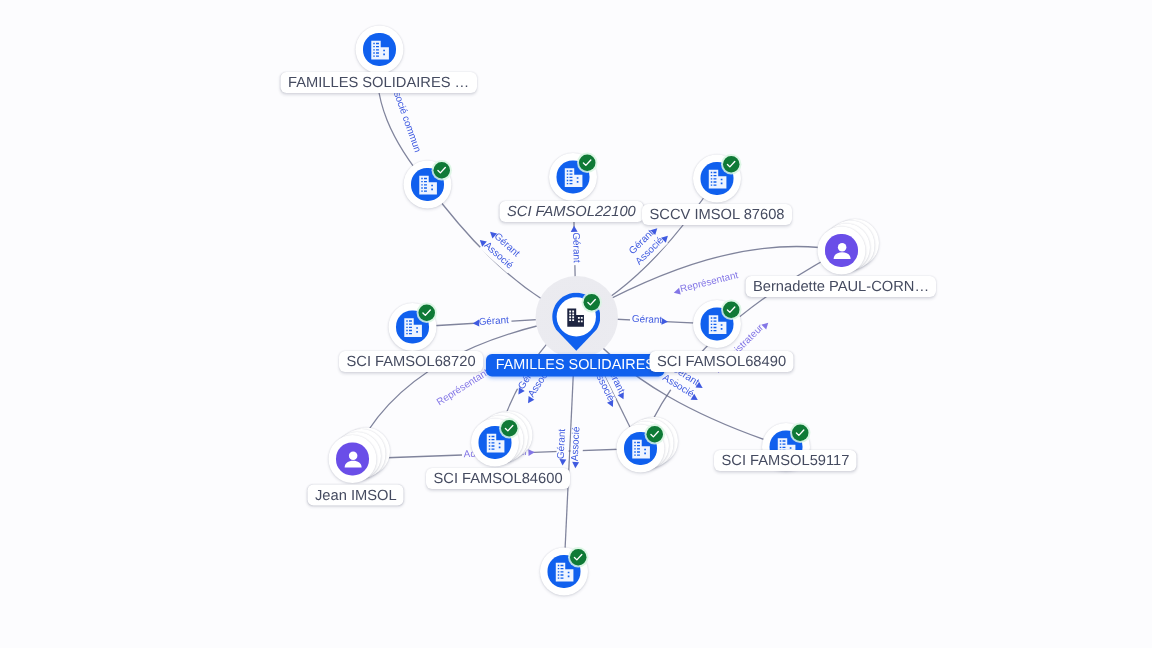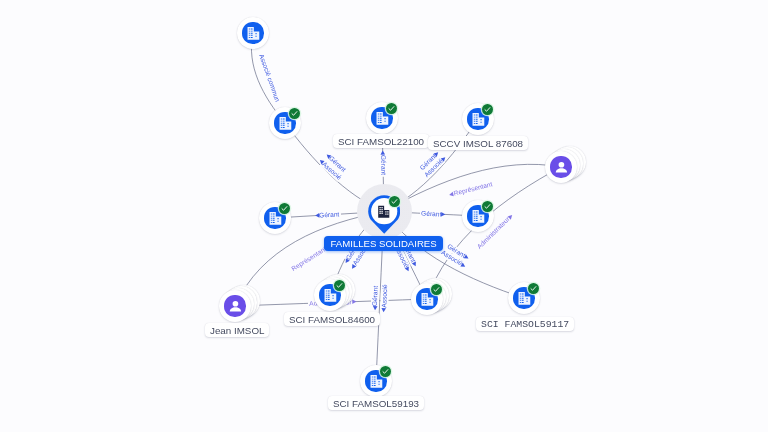--- a/index.html
+++ b/index.html
@@ -292,20 +292,23 @@
         </div>
         <div class="badge" style="width: 10.9px; height: 10.9px; background: rgb(15, 122, 54); box-shadow: rgba(215, 245, 225, 0.85) 0px 0px 0px 1.3px; left: 388.75px; top: 196.25px;">
           <svg viewBox="0 0 24 24" width="8.72" height="8.72">
             <path d="M5.4 12.9 L9.8 17.2 L18.9 7.2" fill="none" stroke="#fff" stroke-width="2.5" stroke-linecap="round" stroke-linejoin="round"></path>
           </svg>
         </div>
       </div>
     </div>
   <div id="nlabels">
       <div class="nlabel sel" style="left: 324px; top: 236px;">FAMILLES SOLIDAIRES</div>
-      <div class="nlabel" style="left: 333px; top: 134px;">SCI FAMSOL22100</div>
+      <div class="nlabel" style="left: 187px; top: 48px;">FAMILLES SOLIDAIRES …</div>
+      <div class="nlabel" style="left: 333px; top: 134px; font-style: italic;">SCI FAMSOL22100</div>
       <div class="nlabel" style="left: 428px; top: 136px;">SCCV IMSOL 87608</div>
+      <div class="nlabel" style="left: 497px; top: 184px;">Bernadette PAUL-CORN…</div>
+      <div class="nlabel" style="left: 226px; top: 234px;">SCI FAMSOL68720</div>
+      <div class="nlabel" style="left: 433px; top: 234px;">SCI FAMSOL68490</div>
       <div class="nlabel" style="left: 205px; top: 323px;">Jean IMSOL</div>
       <div class="nlabel" style="left: 284px; top: 312px;">SCI FAMSOL84600</div>
-      <div class="nlabel" style="left: 476px; top: 317px; font-family: Liberation Mono, monospace;">SCI FAMSOL59117</div>
-      <div class="nlabel" style="left: 328px; top: 396px;">SCI FAMSOL59193</div>
+      <div class="nlabel" style="left: 476px; top: 300px;">SCI FAMSOL59117</div>
     </div>
 </div>
 
 </body></html>

